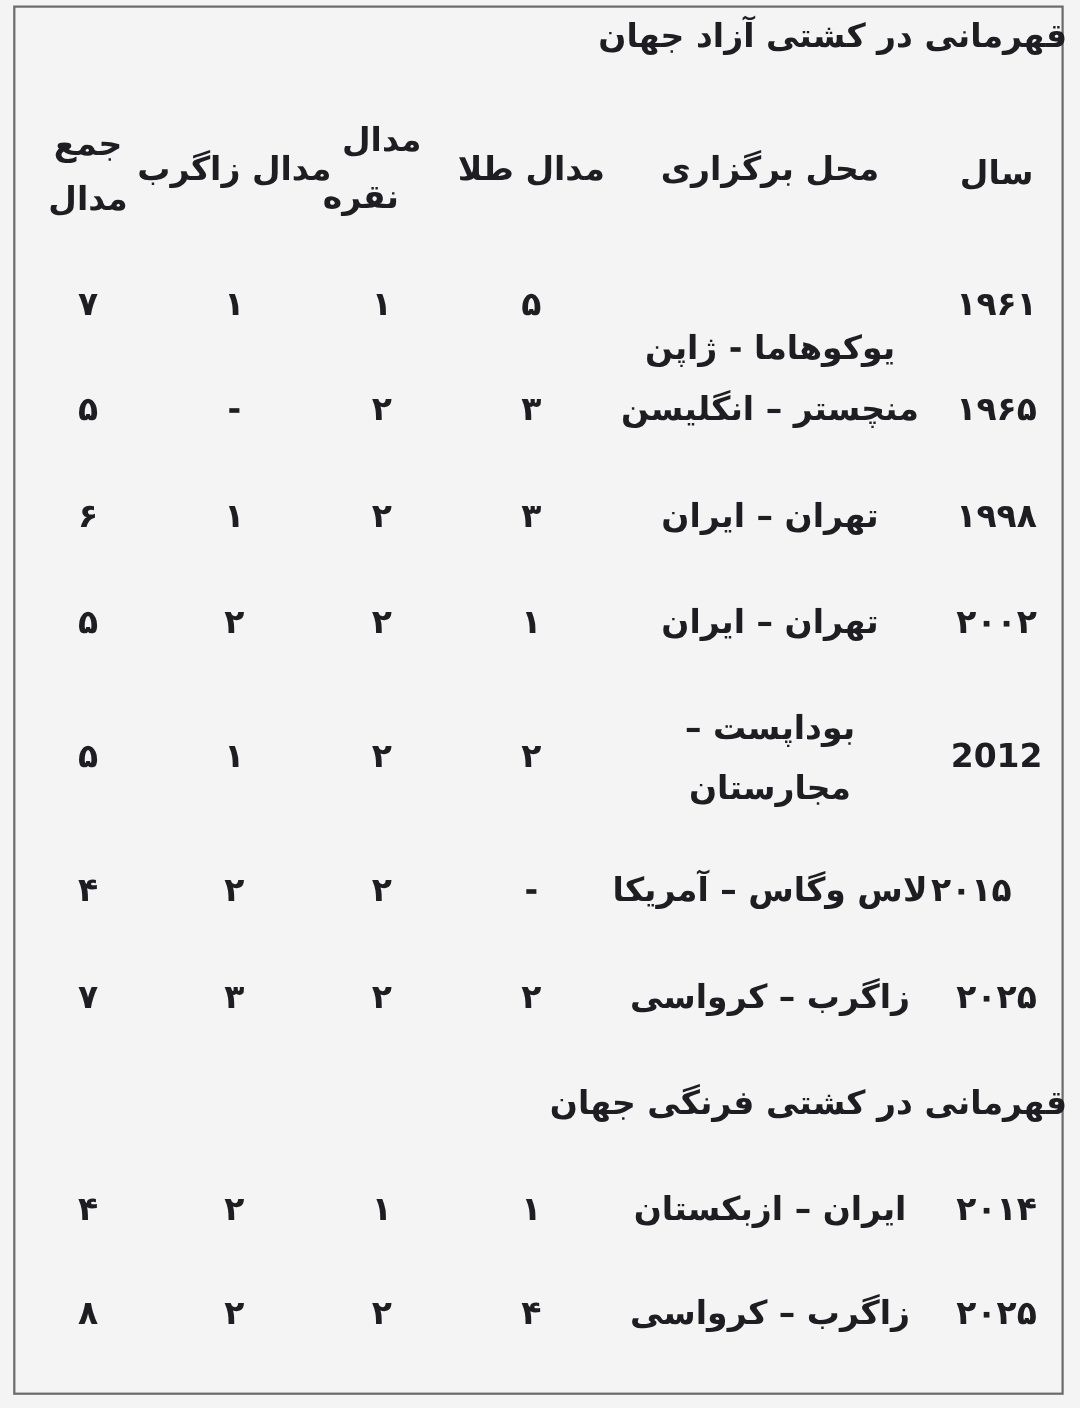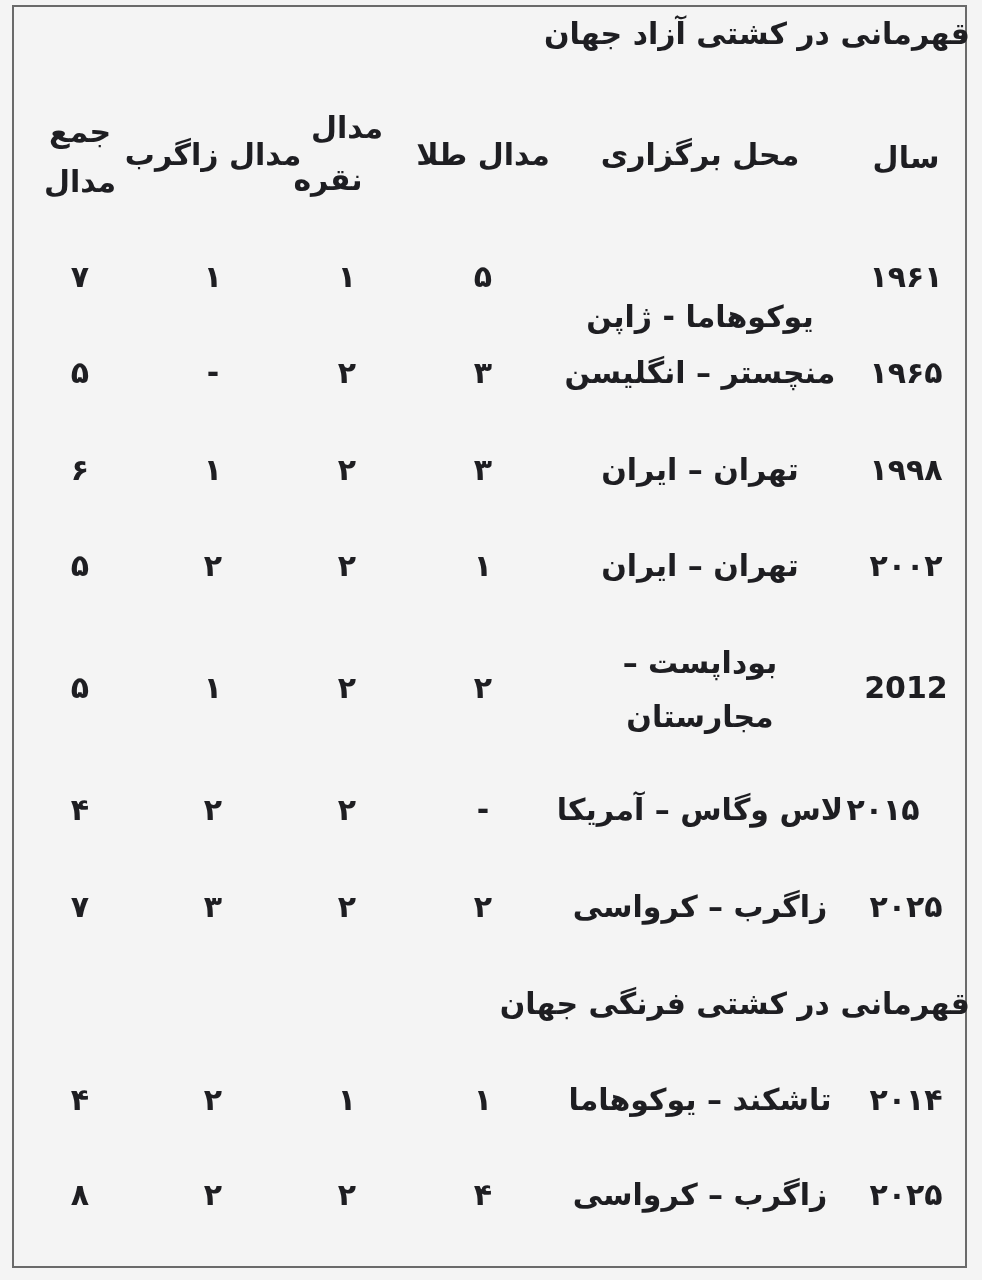--- a/index.html
+++ b/index.html
@@ -117,21 +117,21 @@
 <div class="cell" style="left:906px; top:907px;">۲۰۲۵</div>
 <div class="cell" style="left:700px; top:907px;">زاگرب – کرواسی</div>
 <div class="cell" style="left:483px; top:907px;">۲</div>
 <div class="cell" style="left:347px; top:907px;">۲</div>
 <div class="cell" style="left:213px; top:907px;">۳</div>
 <div class="cell" style="left:80px; top:907px;">۷</div>
 
 <div class="section-title" style="top:984px;">قهرمانی در کشتی فرنگی جهان</div>
 
 <div class="cell" style="left:906px; top:1100px;">۲۰۱۴</div>
-<div class="cell" style="left:700px; top:1100px;">تاشکند – یوکوهاما</div>
+<div class="cell" style="left:700px; top:1100px;">ایران – ازبکستان</div>
 <div class="cell" style="left:483px; top:1100px;">۱</div>
 <div class="cell" style="left:347px; top:1100px;">۱</div>
 <div class="cell" style="left:213px; top:1100px;">۲</div>
 <div class="cell" style="left:80px; top:1100px;">۴</div>
 
 <div class="cell" style="left:906px; top:1195px;">۲۰۲۵</div>
 <div class="cell" style="left:700px; top:1195px;">زاگرب – کرواسی</div>
 <div class="cell" style="left:483px; top:1195px;">۴</div>
 <div class="cell" style="left:347px; top:1195px;">۲</div>
 <div class="cell" style="left:213px; top:1195px;">۲</div>

